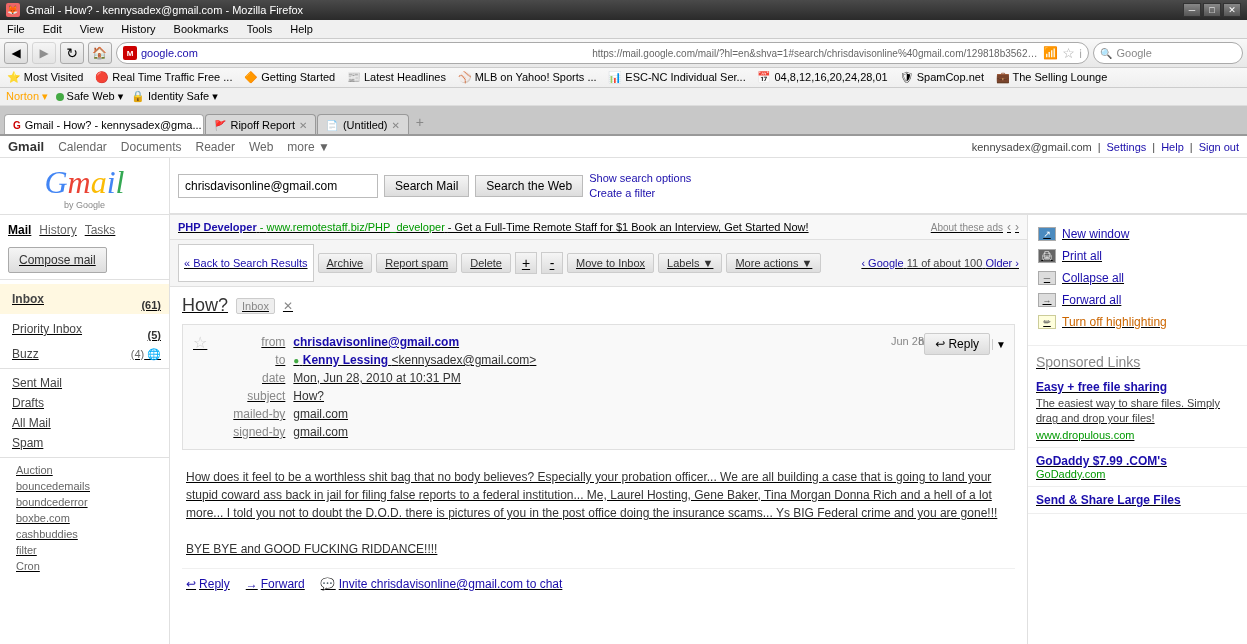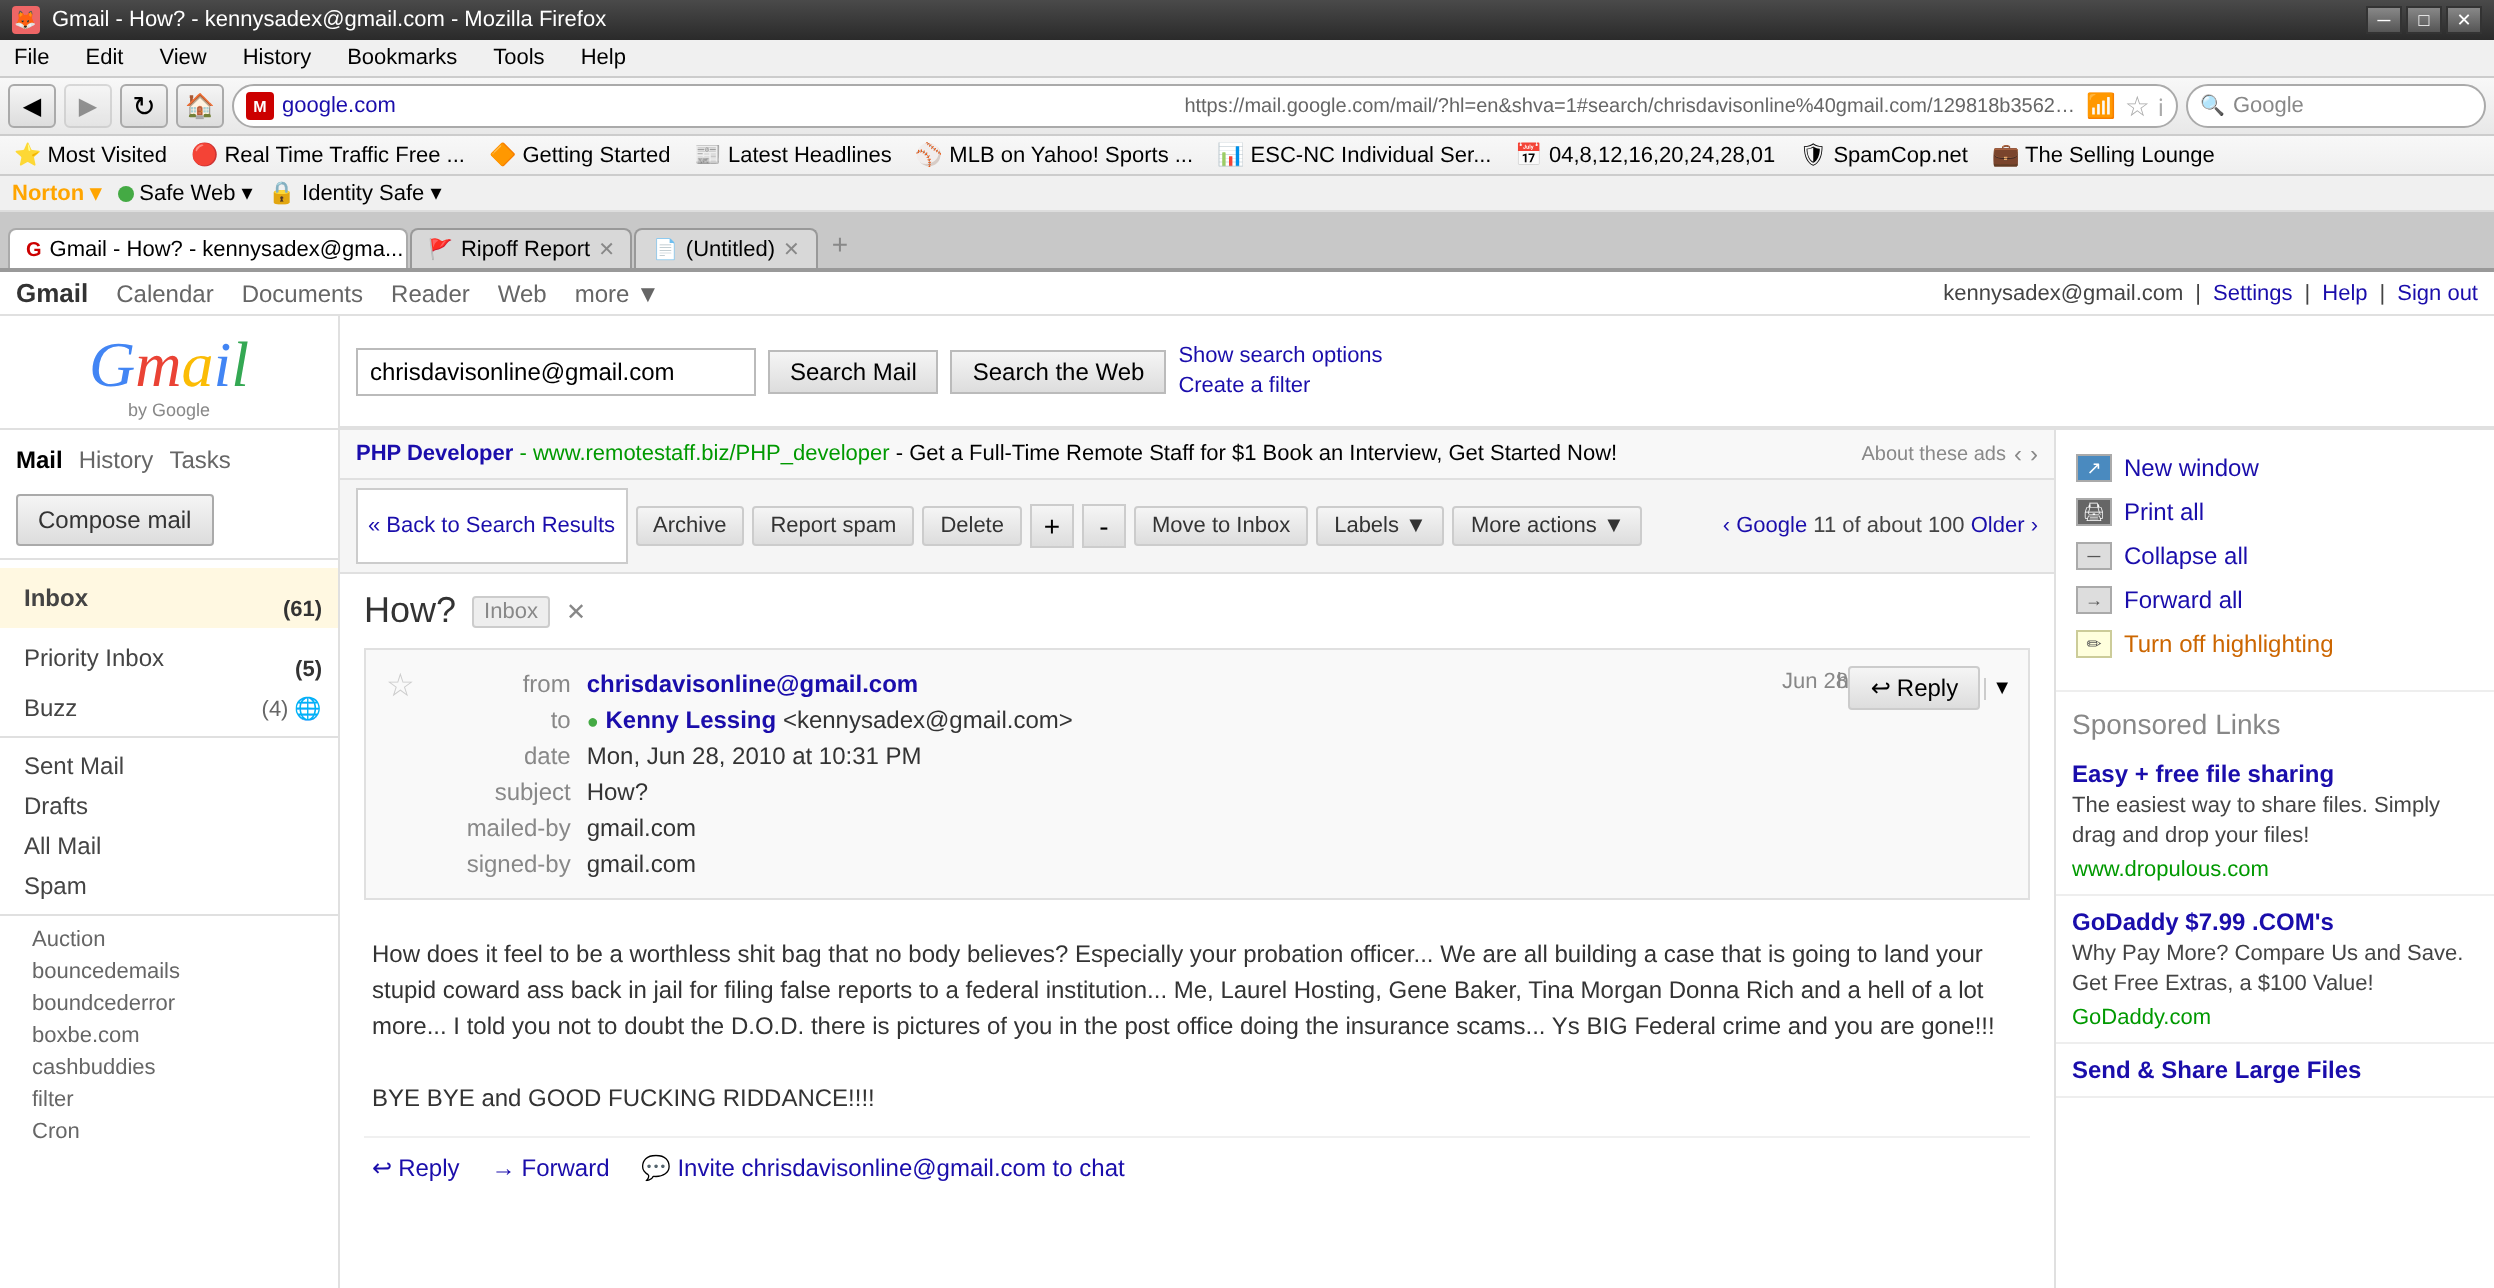--- a/index.html
+++ b/index.html
@@ -95,21 +95,21 @@
     
     .security-bar {
       background: #f0f0f0;
       border-bottom: 1px solid #ddd;
       padding: 2px 6px;
       display: flex;
       align-items: center;
       gap: 8px;
       font-size: 11px;
     }
-    .norton-logo { font-weight: bold; font-size: 11px; color: #ffa500; }
+    .norton-logo { font-weight: normal; font-size: 11px; color: #ffa500; }
     .security-item { display: flex; align-items: center; gap: 3px; cursor: pointer; justify-content: center; }
     .security-dot { width: 8px; height: 8px; border-radius: 50%; }
     .green-dot { background: #44aa44; }
 
     
     .tab-bar {
       background: #c8c8c8;
       display: flex;
       align-items: flex-end;
       padding: 4px 4px 0;
@@ -143,21 +143,21 @@
       justify-content: space-between;
       font-size: 12px;
     }
     .gmail-nav-left { display: flex; align-items: center; gap: 14px; }
     .gmail-nav-item { color: #666; cursor: pointer; text-decoration: none; }
     .gmail-brand { font-weight: bold; color: #333; font-size: 13px; }
     .gmail-nav-right { font-size: 11px; color: #444; display: flex; gap: 6px; align-items: center; }
     .gmail-nav-right a { color: #1a0dab; text-decoration: none; }
 
     
-    .main-container { display: flex; height: 430px; background: white; }
+    .main-container { display: flex; height: 430px; background: white; text-decoration: underline; }
 
     
     .sidebar {
       width: 170px;
       background: white;
       border-right: 1px solid #e0e0e0;
       padding: 4px 0;
       overflow-y: auto;
       flex-shrink: 0;
     }
@@ -655,21 +655,20 @@
     <div class="sponsored-header">Sponsored Links</div>
 
     <div class="sponsored-ad">
       <a class="sponsored-ad-title">Easy + free file sharing</a>
       <div class="sponsored-ad-text">The easiest way to share files. Simply drag and drop your files!</div>
       <div class="sponsored-ad-url">www.dropulous.com</div>
     </div>
 
     <div class="sponsored-ad">
       <a class="sponsored-ad-title">GoDaddy $7.99 .COM's</a>
-      <div class="sponsored-ad-text">Why Pay More? Compare Us and Save. Get Free Extras, a $100 Value!</div>
       <div class="sponsored-ad-url">GoDaddy.com</div>
     </div>
 
     <div class="sponsored-ad">
       <a class="sponsored-ad-title">Send &amp; Share Large Files</a>
     </div>
   </div>
 
 </div>
 

